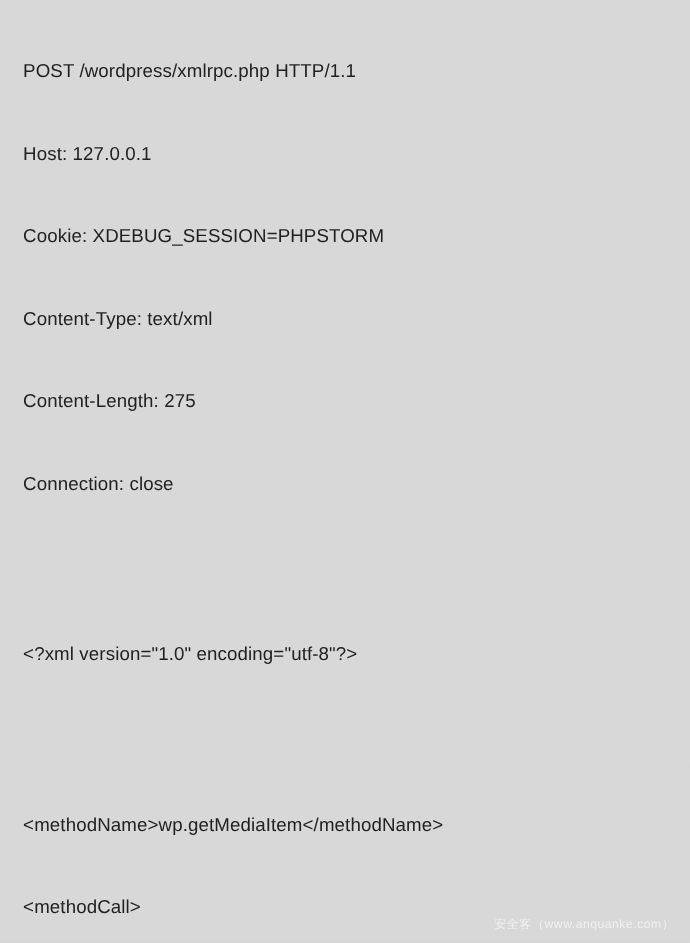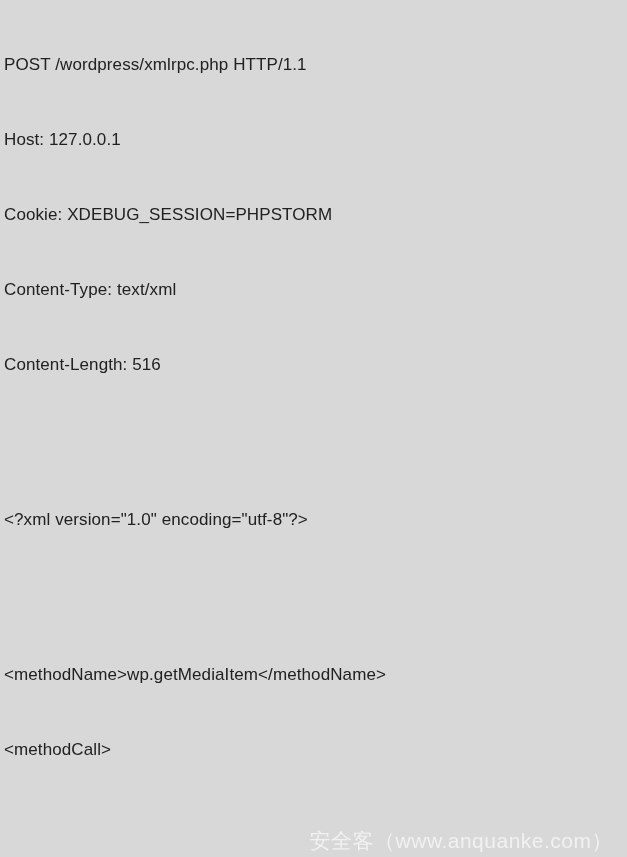--- a/index.html
+++ b/index.html
@@ -10,56 +10,57 @@
     width: 627px;
     height: 857px;
     background: #d8d8d8;
     font-family: "Liberation Sans", "DejaVu Sans", sans-serif;
     overflow: hidden;
   }
   .code-block {
     position: relative;
     width: 627px;
     height: 857px;
-    padding: 2px 0 0 4px;
+    padding: 2px 0 0 21px;
     box-sizing: border-box;
     color: #212121;
     font-size: 17px;
     line-height: 25px;
     font-weight: 400;
     letter-spacing: 0.1px;
     white-space: pre;
   }
   .line {
     height: 25px;
   }
   .line.blank {
     height: 30px;
   }
   .watermark {
     position: absolute;
     right: 14px;
     bottom: 6px;
-    font-size: 21px;
+    font-size: 11px;
     line-height: 20px;
     color: rgba(255, 255, 255, 0.65);
     letter-spacing: 0.5px;
     white-space: nowrap;
     text-align: right;
   }
 </style>
 </head>
 <body>
 
 <div class="code-block">
   <div class="line">POST /wordpress/xmlrpc.php HTTP/1.1</div>
   <div class="line">Host: 127.0.0.1</div>
   <div class="line">Cookie: XDEBUG_SESSION=PHPSTORM</div>
   <div class="line">Content-Type: text/xml</div>
-  <div class="line">Content-Length: 516</div>
+  <div class="line">Content-Length: 275</div>
+  <div class="line">Connection: close</div>
   <div class="line blank"></div>
   <div class="line">&lt;?xml version="1.0" encoding="utf-8"?&gt;</div>
   <div class="line blank"></div>
   <div class="line">&lt;methodName&gt;wp.getMediaItem&lt;/methodName&gt;</div>
   <div class="line">&lt;methodCall&gt;</div>
   
   
   
   
   

